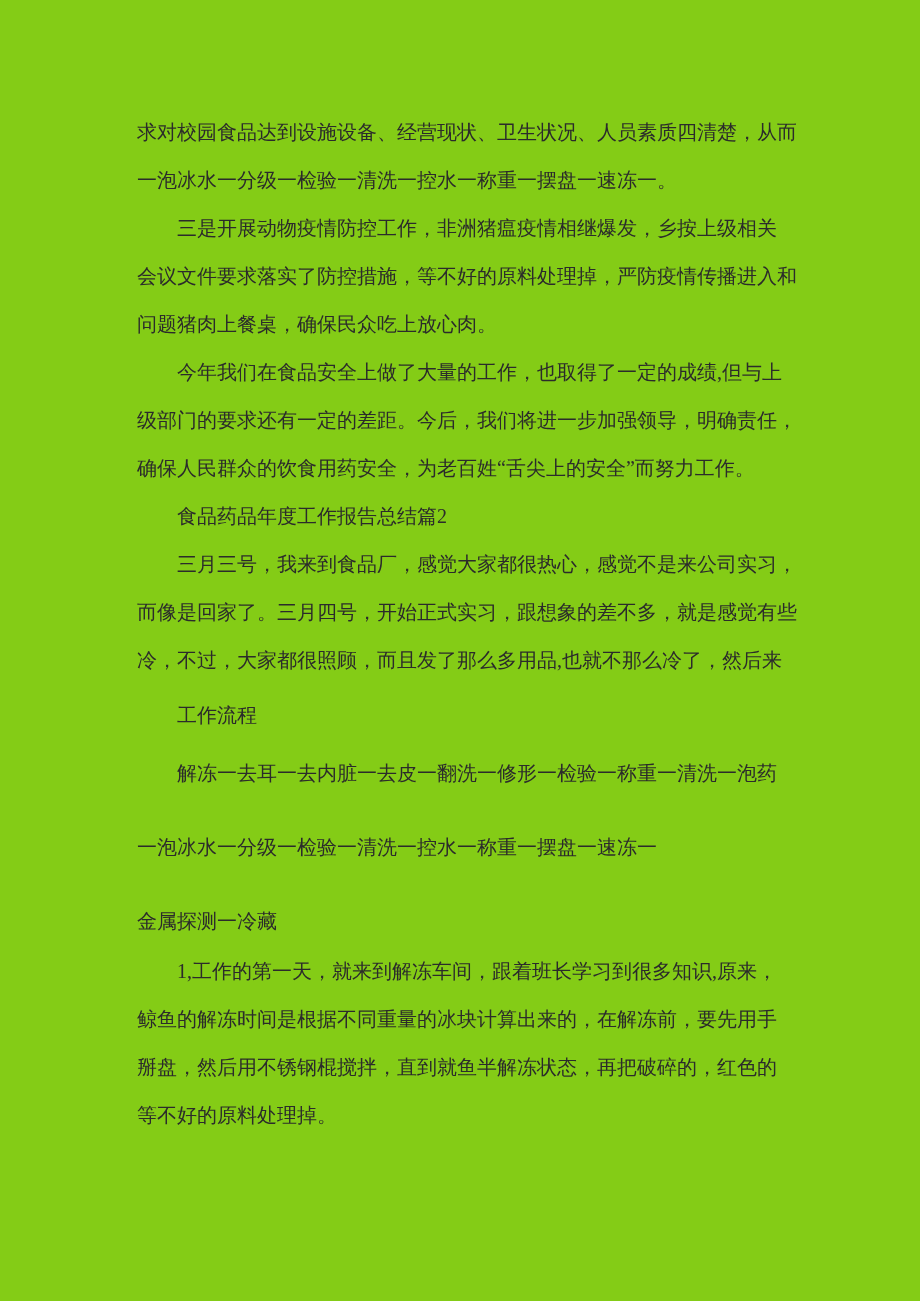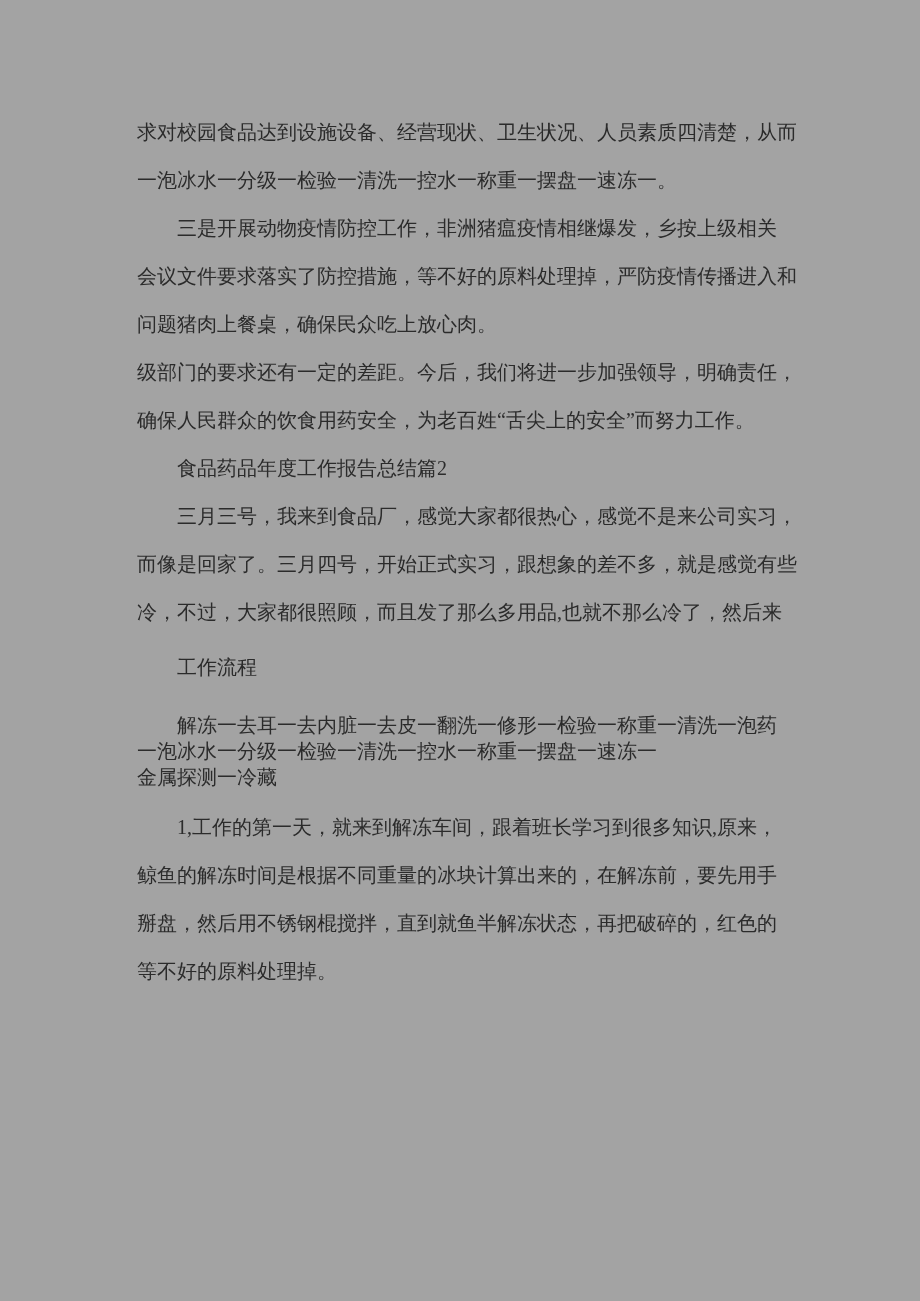--- a/index.html
+++ b/index.html
@@ -1,54 +1,55 @@
 <!DOCTYPE html>
 <html><head>
 <meta charset="utf-8">
 <style>
   html,body{margin:0;padding:0;background:#e8e8e8;}
   .page{
     position:relative;
     width:920px;height:1301px;
     margin:0 auto;
-    background:#a3a3a3;
+    background:#84cc16;
     overflow:hidden;
     font-family:"Liberation Serif", serif;
     color:#2b2b2b;
   }
   .textblock{
     position:absolute;
     left:137px; top:108px;
     width:700px;
   }
   .ln{
     font-size:20px;
     line-height:48px;
     white-space:pre;
     letter-spacing:0;
     text-rendering:optimizeLegibility;
   }
   .ind{ text-indent:40px; }
-  .tight{ line-height:26px; }
+  .tight{ line-height:26px;margin-top:48px; }
   .mt2{ margin-top:2px; }
   .mt7{ margin-top:7px; }
   .mt13{ margin-top:13px; }
   .mt16{ }
   .mt17{ margin-top:21px; }
 </style>
 </head>
 <body>
 
 <div class="page">
   <div class="textblock">
     <div class="ln">求对校园食品达到设施设备、经营现状、卫生状况、人员素质四清楚，从而</div>
     <div class="ln">一泡冰水一分级一检验一清洗一控水一称重一摆盘一速冻一。</div>
     <div class="ln ind">三是开展动物疫情防控工作，非洲猪瘟疫情相继爆发，乡按上级相关</div>
     <div class="ln">会议文件要求落实了防控措施，等不好的原料处理掉，严防疫情传播进入和</div>
     <div class="ln">问题猪肉上餐桌，确保民众吃上放心肉。</div>
+    <div class="ln ind">今年我们在食品安全上做了大量的工作，也取得了一定的成绩,但与上</div>
     <div class="ln">级部门的要求还有一定的差距。今后，我们将进一步加强领导，明确责任，</div>
     <div class="ln">确保人民群众的饮食用药安全，为老百姓“舌尖上的安全”而努力工作。</div>
     <div class="ln ind">食品药品年度工作报告总结篇2</div>
     <div class="ln ind">三月三号，我来到食品厂，感觉大家都很热心，感觉不是来公司实习，</div>
     <div class="ln">而像是回家了。三月四号，开始正式实习，跟想象的差不多，就是感觉有些</div>
     <div class="ln">冷，不过，大家都很照顾，而且发了那么多用品,也就不那么冷了，然后来</div>
     <div class="ln ind mt7">工作流程</div>
     <div class="ln ind tight mt17">解冻一去耳一去内脏一去皮一翻洗一修形一检验一称重一清洗一泡药</div>
     <div class="ln tight">一泡冰水一分级一检验一清洗一控水一称重一摆盘一速冻一</div>
     <div class="ln tight mt16">金属探测一冷藏</div>

